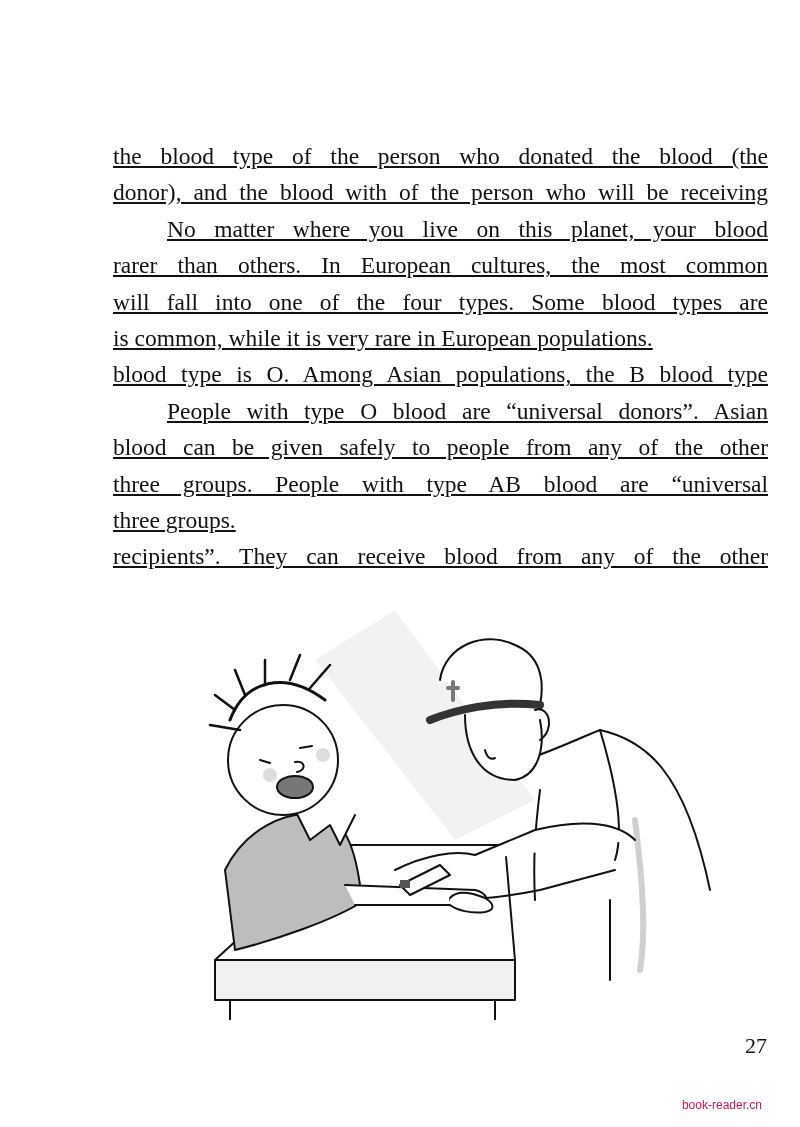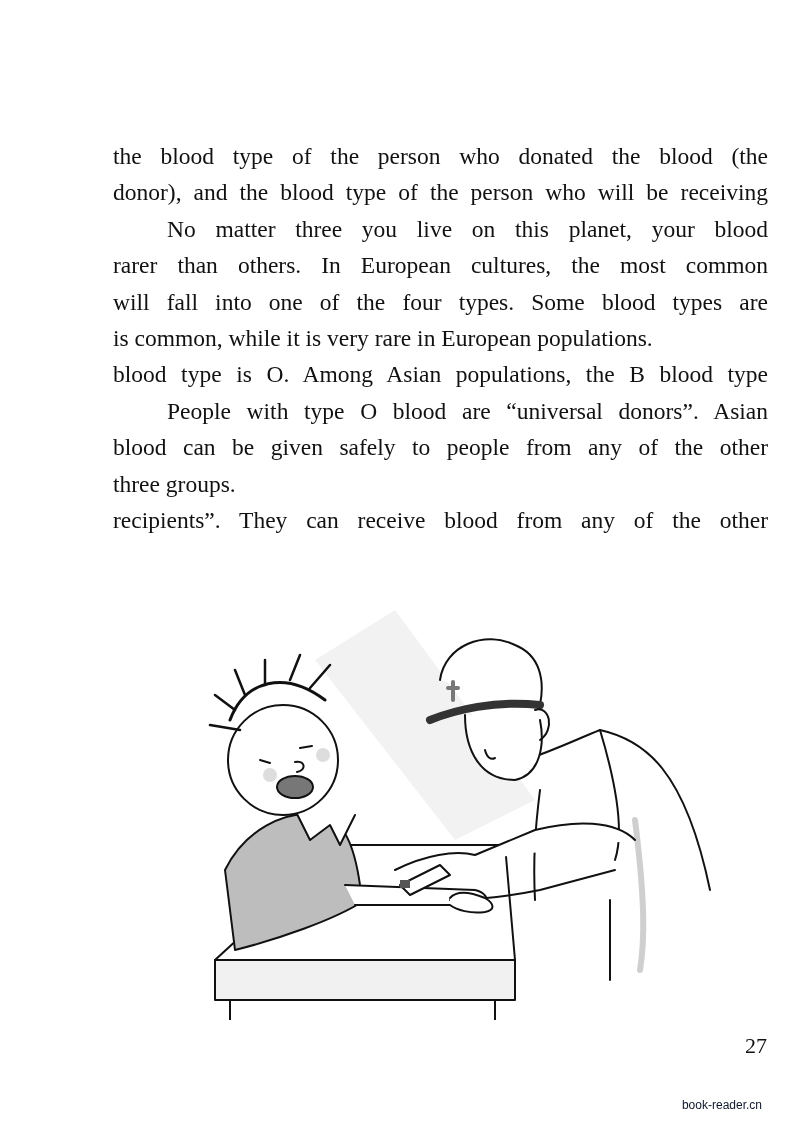--- a/index.html
+++ b/index.html
@@ -1,42 +1,43 @@
 <!DOCTYPE html>
 <html><head>
 <meta charset="utf-8">
 <style>
   html, body { margin:0; padding:0; background:#ffffff; }
   body { width:800px; height:1127px; position:relative; overflow:hidden; font-family:"Liberation Serif","DejaVu Serif",serif; color:#111; }
-  .text-block { position:absolute; left:113px; top:138px; width:655px; font-size:23.5px; line-height:36.4px; text-align:justify; }
+  .text-block { position:absolute; left:113px; top:138px; width:655px; font-size:23.5px; line-height:36.4px; text-align:justify;text-decoration:underline; }
   .para { margin:0; }
   .line { display:block; text-align:justify; text-align-last:justify; white-space:nowrap; }
   .line.last { text-align-last:left; }
   .illustration { position:absolute; left:195px; top:600px; width:520px; height:420px; }
   .page-number { position:absolute; right:33px; top:1033px; font-size:22px;margin-left:24px; }
-  .watermark { position:absolute; right:38px; top:1098px; font-family:"Liberation Sans","DejaVu Sans",sans-serif; font-size:12px; color:#0f172a; }
+  .watermark { position:absolute; right:38px; top:1098px; font-family:"Liberation Sans","DejaVu Sans",sans-serif; font-size:12px; color:#be185d; }
 </style>
 </head>
 <body>
 
 <div class="text-block">
   <p class="para">
     <span class="line">the blood type of the person who donated the blood (the</span>
-    <span class="line">donor), and the blood type of the person who will be receiving</span>
+    <span class="line">donor), and the blood with of the person who will be receiving</span>
   </p>
   <p class="para">
-    <span class="line" style="padding-left:54px">No matter three you live on this planet, your blood</span>
+    <span class="line" style="padding-left:54px">No matter where you live on this planet, your blood</span>
     <span class="line">rarer than others. In European cultures, the most common</span>
     <span class="line">will fall into one of the four types. Some blood types are</span>
     <span class="line last">is common, while it is very rare in European populations.</span>
     <span class="line">blood type is O. Among Asian populations, the B blood type</span>
   </p>
   <p class="para">
     <span class="line" style="padding-left:54px">People with type O blood are “universal donors”. Asian</span>
     <span class="line">blood can be given safely to people from any of the other</span>
+    <span class="line">three groups. People with type AB blood are “universal</span>
     <span class="line last">three groups.</span>
     <span class="line">recipients”. They can receive blood from any of the other</span>
   </p>
 </div>
 
 <div class="illustration">
   <svg width="520" height="420" viewBox="0 0 520 420" xmlns="http://www.w3.org/2000/svg" fill="none" stroke="#111" stroke-width="2" stroke-linejoin="round" stroke-linecap="round">
 
     <polygon points="120,60 200,10 340,200 260,240" fill="#f2f2f2" stroke="none"></polygon>
 

